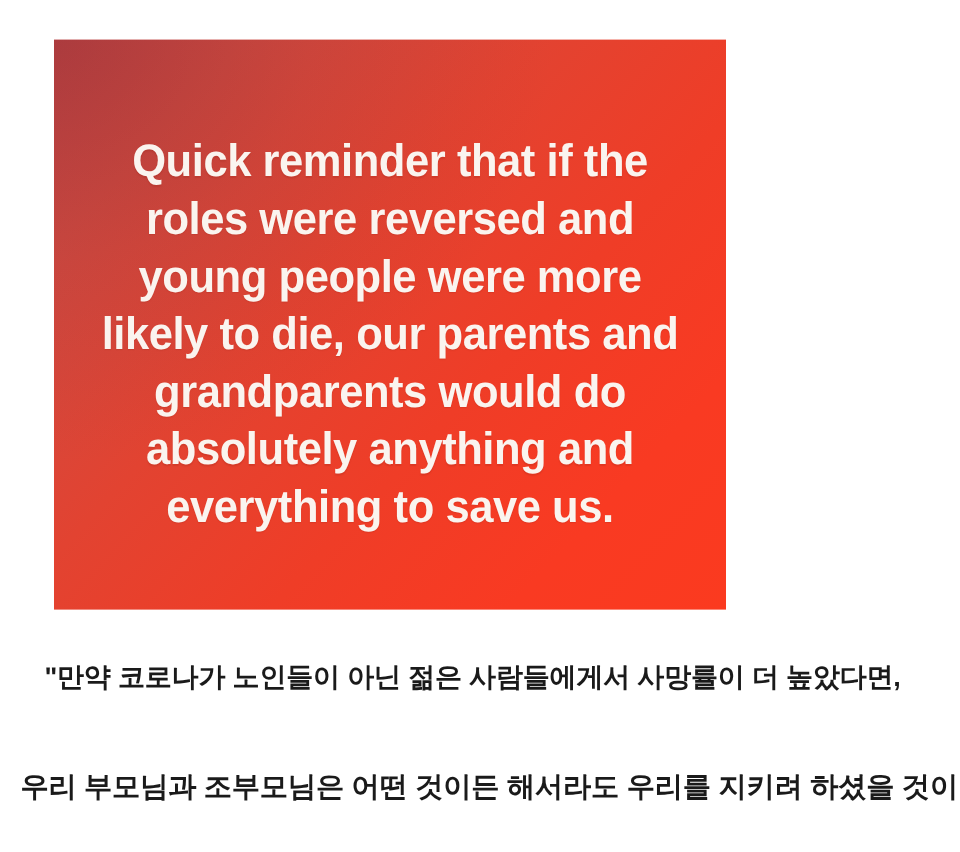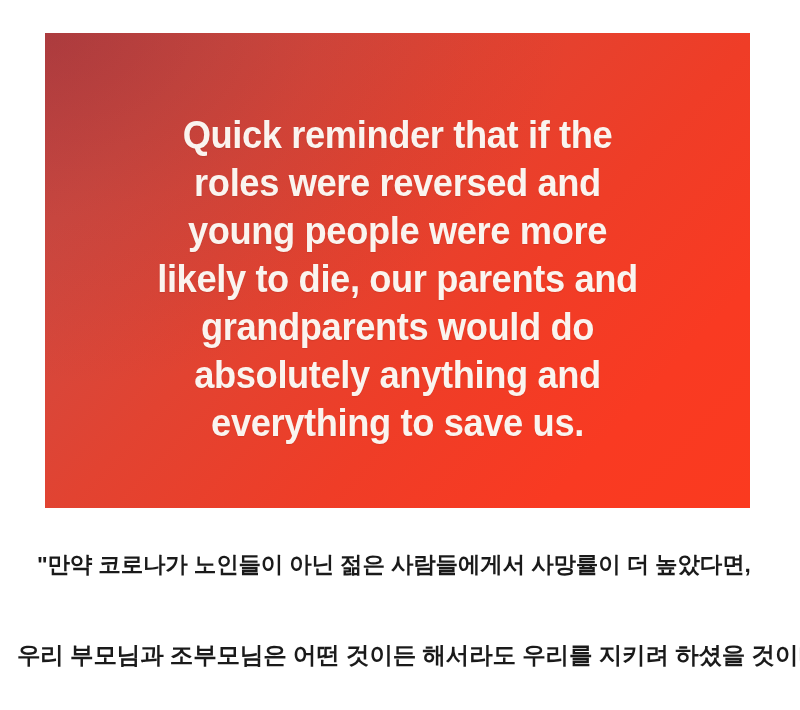--- a/index.html
+++ b/index.html
@@ -21,21 +21,21 @@
     width: 800px;
     height: 710px;
     background: #ffffff;
   }
 
   
   .quote-card {
     position: absolute;
     left: 45px;
     top: 33px;
-    width: 705px;
+    width: 560px;
     height: 475px;
     background: linear-gradient(133deg,
         #c2484a 0%,
         #cf4a42 16%,
         #e24331 40%,
         #ef3d27 62%,
         #f93a22 82%,
         #fb3a1f 100%);
     overflow: hidden;
   }

